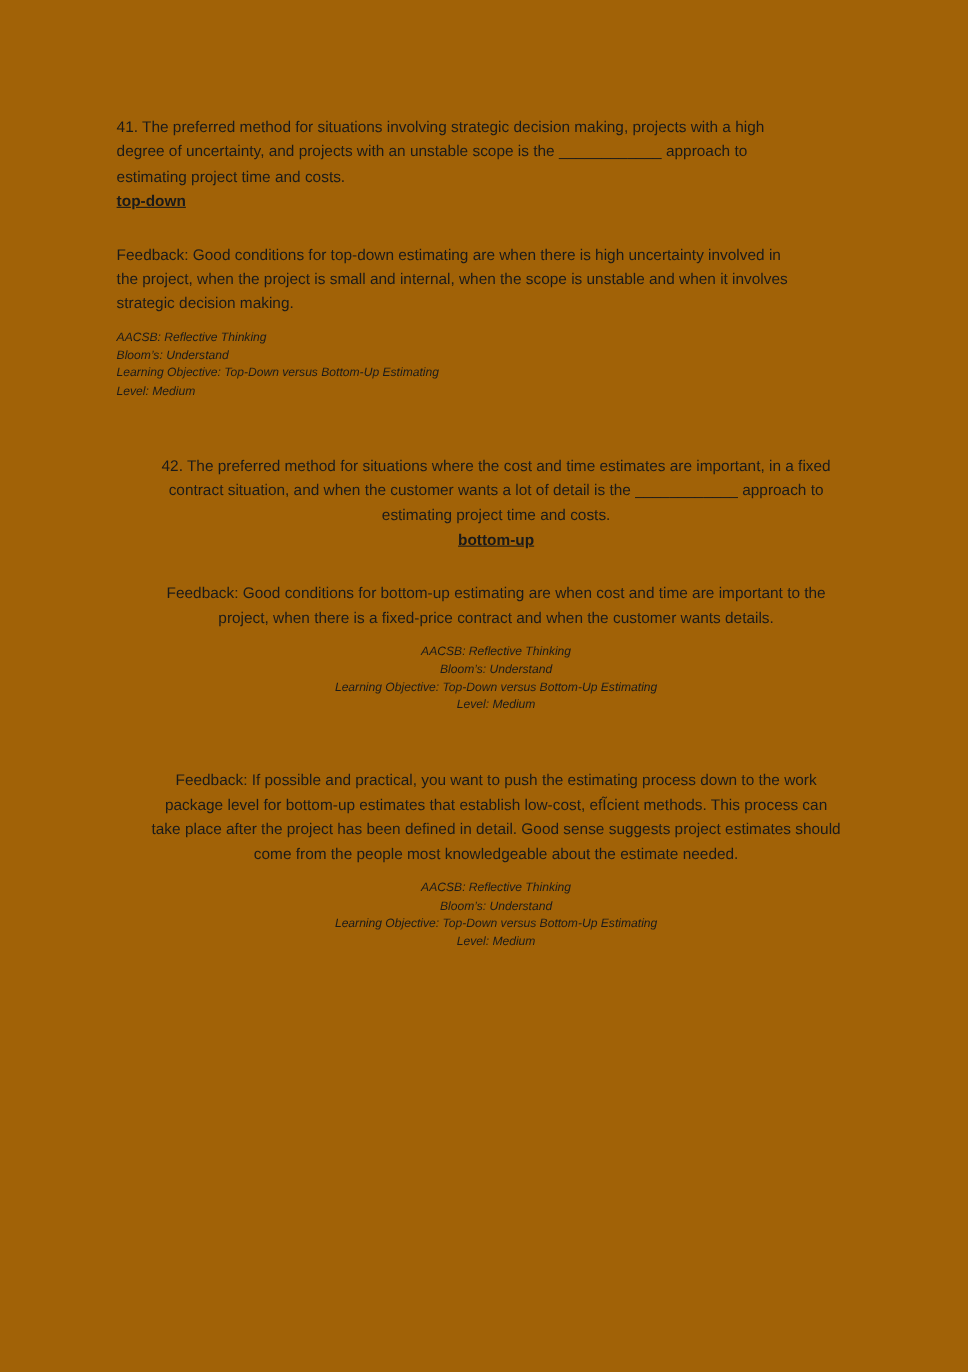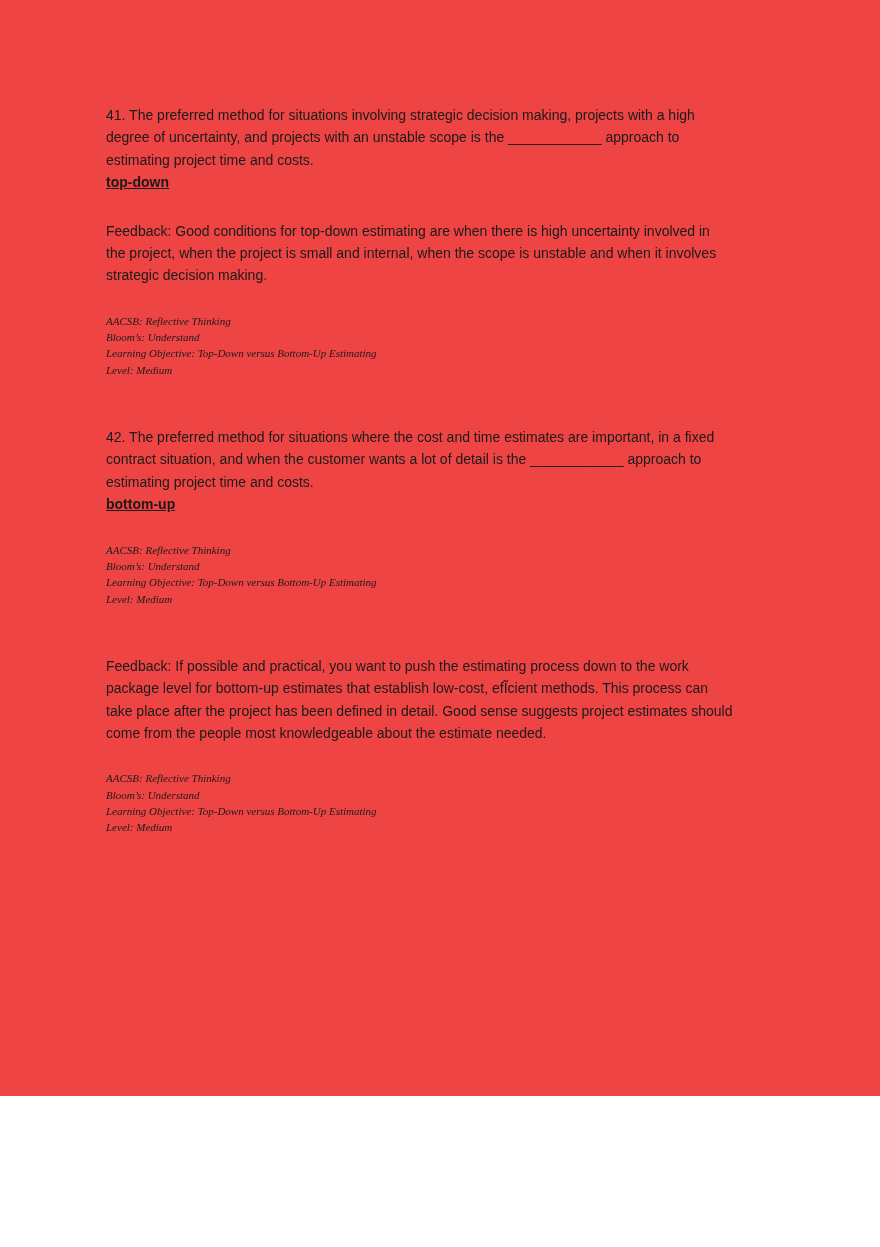--- a/index.html
+++ b/index.html
@@ -3,53 +3,53 @@
 <meta charset="utf-8">
 <style>
   * { margin: 0; padding: 0; box-sizing: border-box; }
   html, body {
     background: #ffffff;
     font-family: "Liberation Sans", "DejaVu Sans", sans-serif;
   }
   .page {
     position: relative;
     width: 880px;
-    height: 1096px;
-    background: #ef4444;
+    height: 1247px;
+    background: #a16207;
     overflow: hidden;
   }
   .content {
     position: absolute;
     top: 104px;
     left: 106px;
     width: 690px;
     color: #1a1a1a;
   }
-  .question-block + .question-block { margin-top: 48px; }
+  .question-block + .question-block { margin-top: 48px; text-align: center; }
   .q-text {
     font-size: 14px;
     line-height: 22.4px;
     white-space: pre-line;
     color: #1a1a1a;
   }
   .answer {
     font-size: 14px;
     line-height: 22.4px;
     font-weight: bold;
     text-decoration: underline;
     color: #1a1a1a;
   }
   .feedback {
     margin-top: 26px;
     font-size: 14px;
     line-height: 22.4px;
     white-space: pre-line;
     color: #1a1a1a;
   }
-  .meta { margin-top: 26px; font-family: Liberation Serif, serif; }
+  .meta { margin-top: 12px; }
   .meta-line {
     font-size: 11px;
     line-height: 16.3px;
     font-style: italic;
     color: #1a1a1a;
   }
 </style>
 </head>
 <body>
 
@@ -70,20 +70,22 @@
         <p class="meta-line">Learning Objective: Top-Down versus Bottom-Up Estimating</p>
         <p class="meta-line">Level: Medium</p>
       </div>
     </section>
 
     <section class="question-block">
       <p class="q-text">42. The preferred method for situations where the cost and time estimates are important, in a fixed
 contract situation, and when the customer wants a lot of detail is the ____________ approach to
 estimating project time and costs.</p>
       <p class="answer">bottom-up</p>
+      <p class="feedback">Feedback: Good conditions for bottom-up estimating are when cost and time are important to the
+project, when there is a fixed-price contract and when the customer wants details.</p>
       <div class="meta">
         <p class="meta-line">AACSB: Reflective Thinking</p>
         <p class="meta-line">Bloom’s: Understand</p>
         <p class="meta-line">Learning Objective: Top-Down versus Bottom-Up Estimating</p>
         <p class="meta-line">Level: Medium</p>
       </div>
     </section>
 
     <section class="question-block">
       <p class="feedback">Feedback: If possible and practical, you want to push the estimating process down to the work

